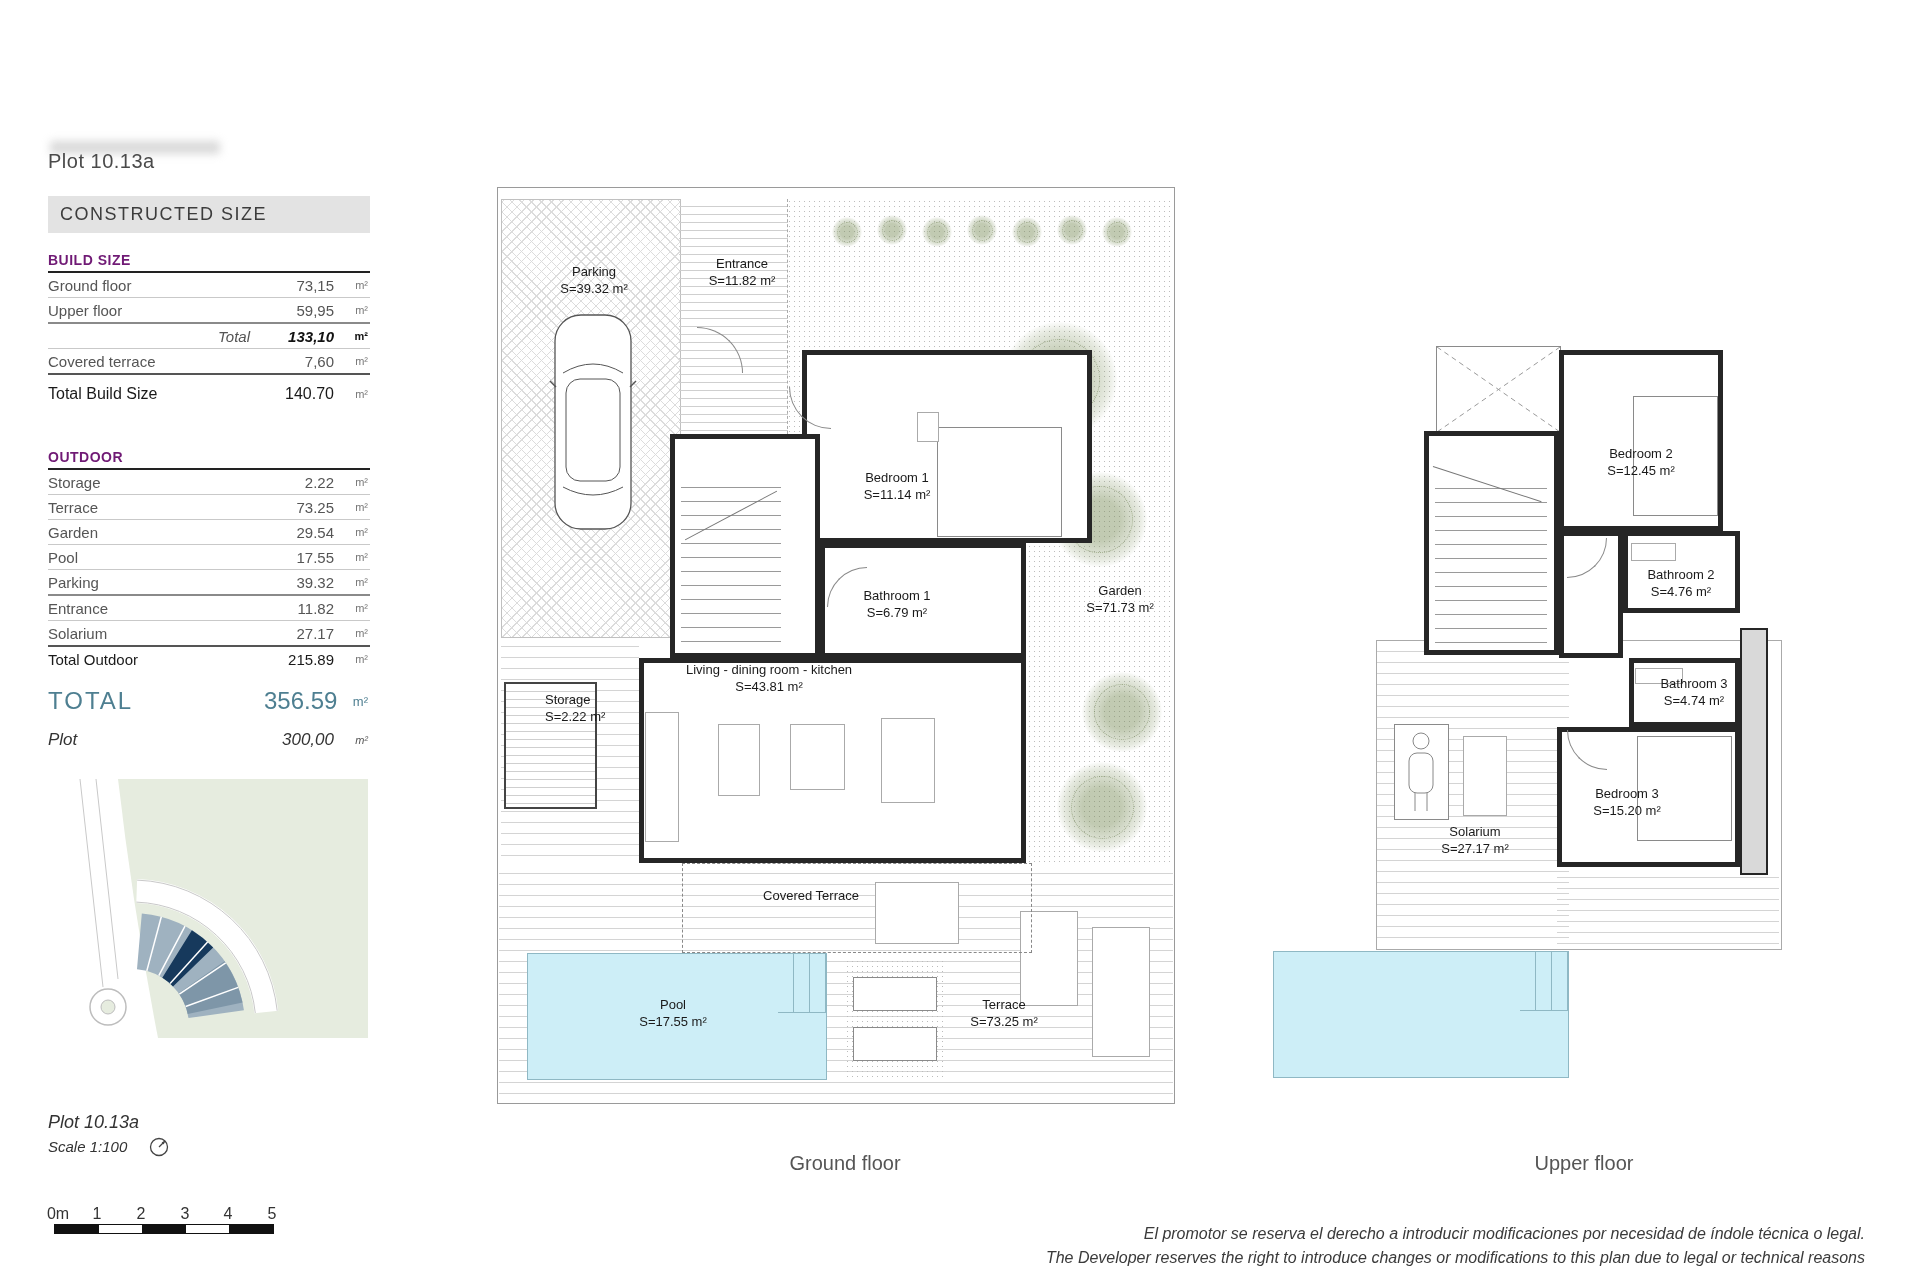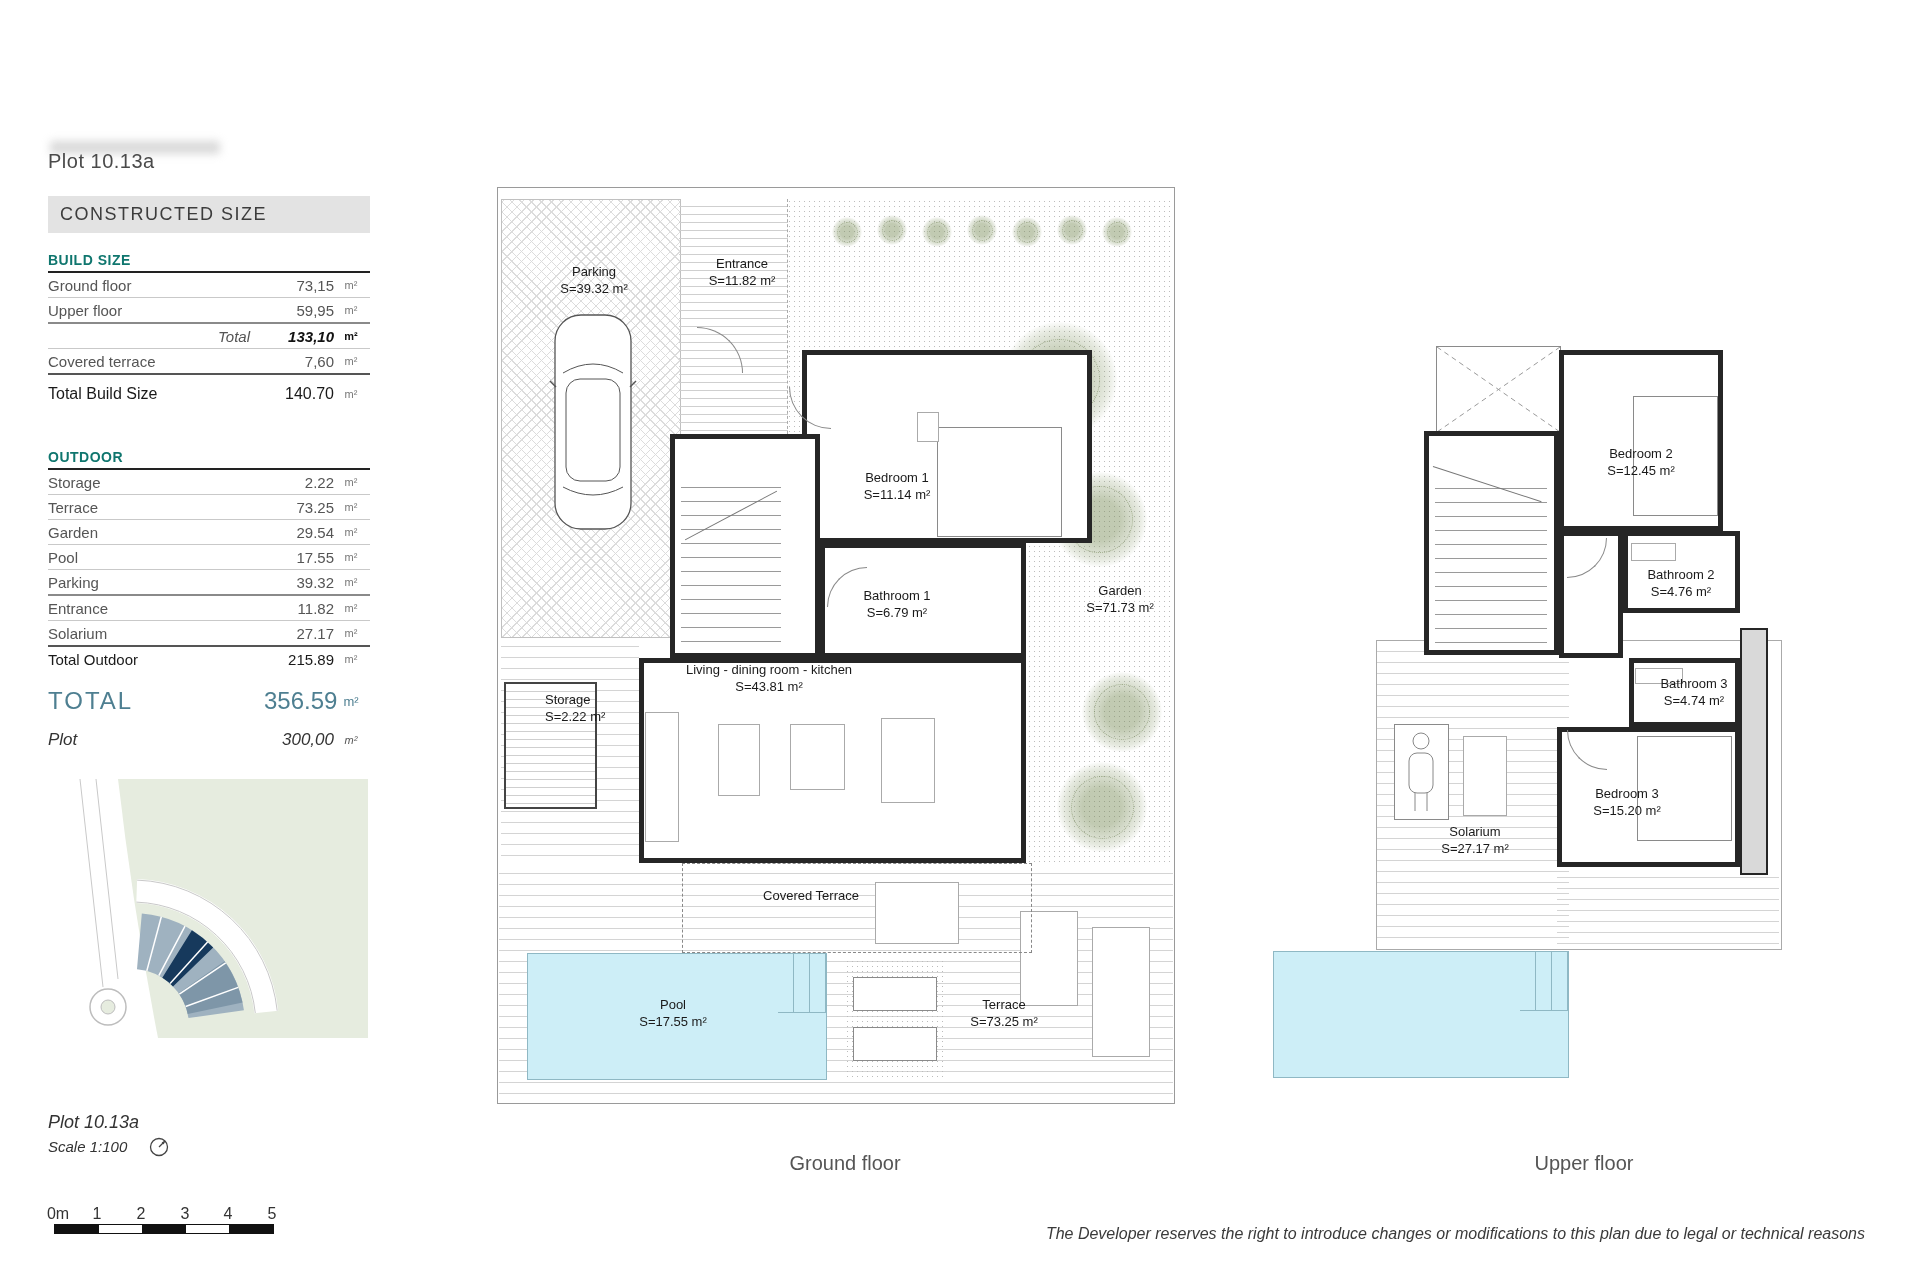--- a/index.html
+++ b/index.html
@@ -5,24 +5,24 @@
   html,body{margin:0;padding:0;background:#fff;}
   #sheet{position:relative;width:1920px;height:1280px;background:#fff;overflow:hidden;
          font-family:"Liberation Sans", sans-serif;color:#222;}
   .abs{position:absolute;}
   
   .blur-smudge{background:#b5b5b5;filter:blur(4px);opacity:.5;border-radius:3px;}
   .sheet-title{font-size:20px;color:#4a4a4a;letter-spacing:.5px;}
   .section-bar{background:#e3e3e3;color:#3c3c3c;font-size:18px;letter-spacing:1.5px;
                line-height:37px;padding-left:12px;}
   .tbl{width:322px;font-size:15px;color:#555;}
-  .tbl .hdr{font-weight:bold;color:#0f766e;border-bottom:2px solid #222;padding:2px 0 3px 0;font-size:14px;letter-spacing:.5px;}
+  .tbl .hdr{font-weight:bold;color:#701a75;border-bottom:2px solid #222;padding:2px 0 3px 0;font-size:14px;letter-spacing:.5px;}
   .row{display:grid;grid-template-columns:1fr 70px 36px;align-items:center;height:24px;}
   .row .v{text-align:right;}
-  .row .u{text-align:center;font-size:11px;color:#777;padding-right:2px;}
+  .row .u{text-align:right;font-size:11px;color:#777;padding-right:2px;}
   .thin{border-bottom:1px solid #c9c9c9;}
   .med{border-bottom:2px solid #8a8a8a;}
   .dark{border-bottom:2px solid #555;}
   .total-inline .lbl{text-align:right;padding-right:14px;font-style:italic;color:#555;}
   .total-inline .v{font-weight:bold;font-style:italic;color:#111;}
   .big-row{font-size:16px;color:#1a1a1a;height:30px;}
   .grand{color:#4e7f91;}
   .grand .lbl{font-size:24px;letter-spacing:2px;}
   .grand .v{font-size:24px;}
   .grand .u{font-size:13px;color:#4e7f91;}
@@ -372,16 +372,17 @@
         <div>S=15.20 m²</div>
     </div>
     <div class="lbl-room" style="left:208px;top:503px;">
       <div>Solarium</div>
         <div>S=27.17 m²</div>
     </div>
   </div>
   <div class="caption" style="left:1584px;top:1152px;">Upper floor</div>
 
   <div class="disclaimer">
+    <div>El promotor se reserva el derecho a introducir modificaciones por necesidad de índole técnica o legal.</div>
     <div>The Developer reserves the right to introduce changes or modifications to this plan due to legal or technical reasons</div>
   </div>
 
 </div>
 
 </body></html>

